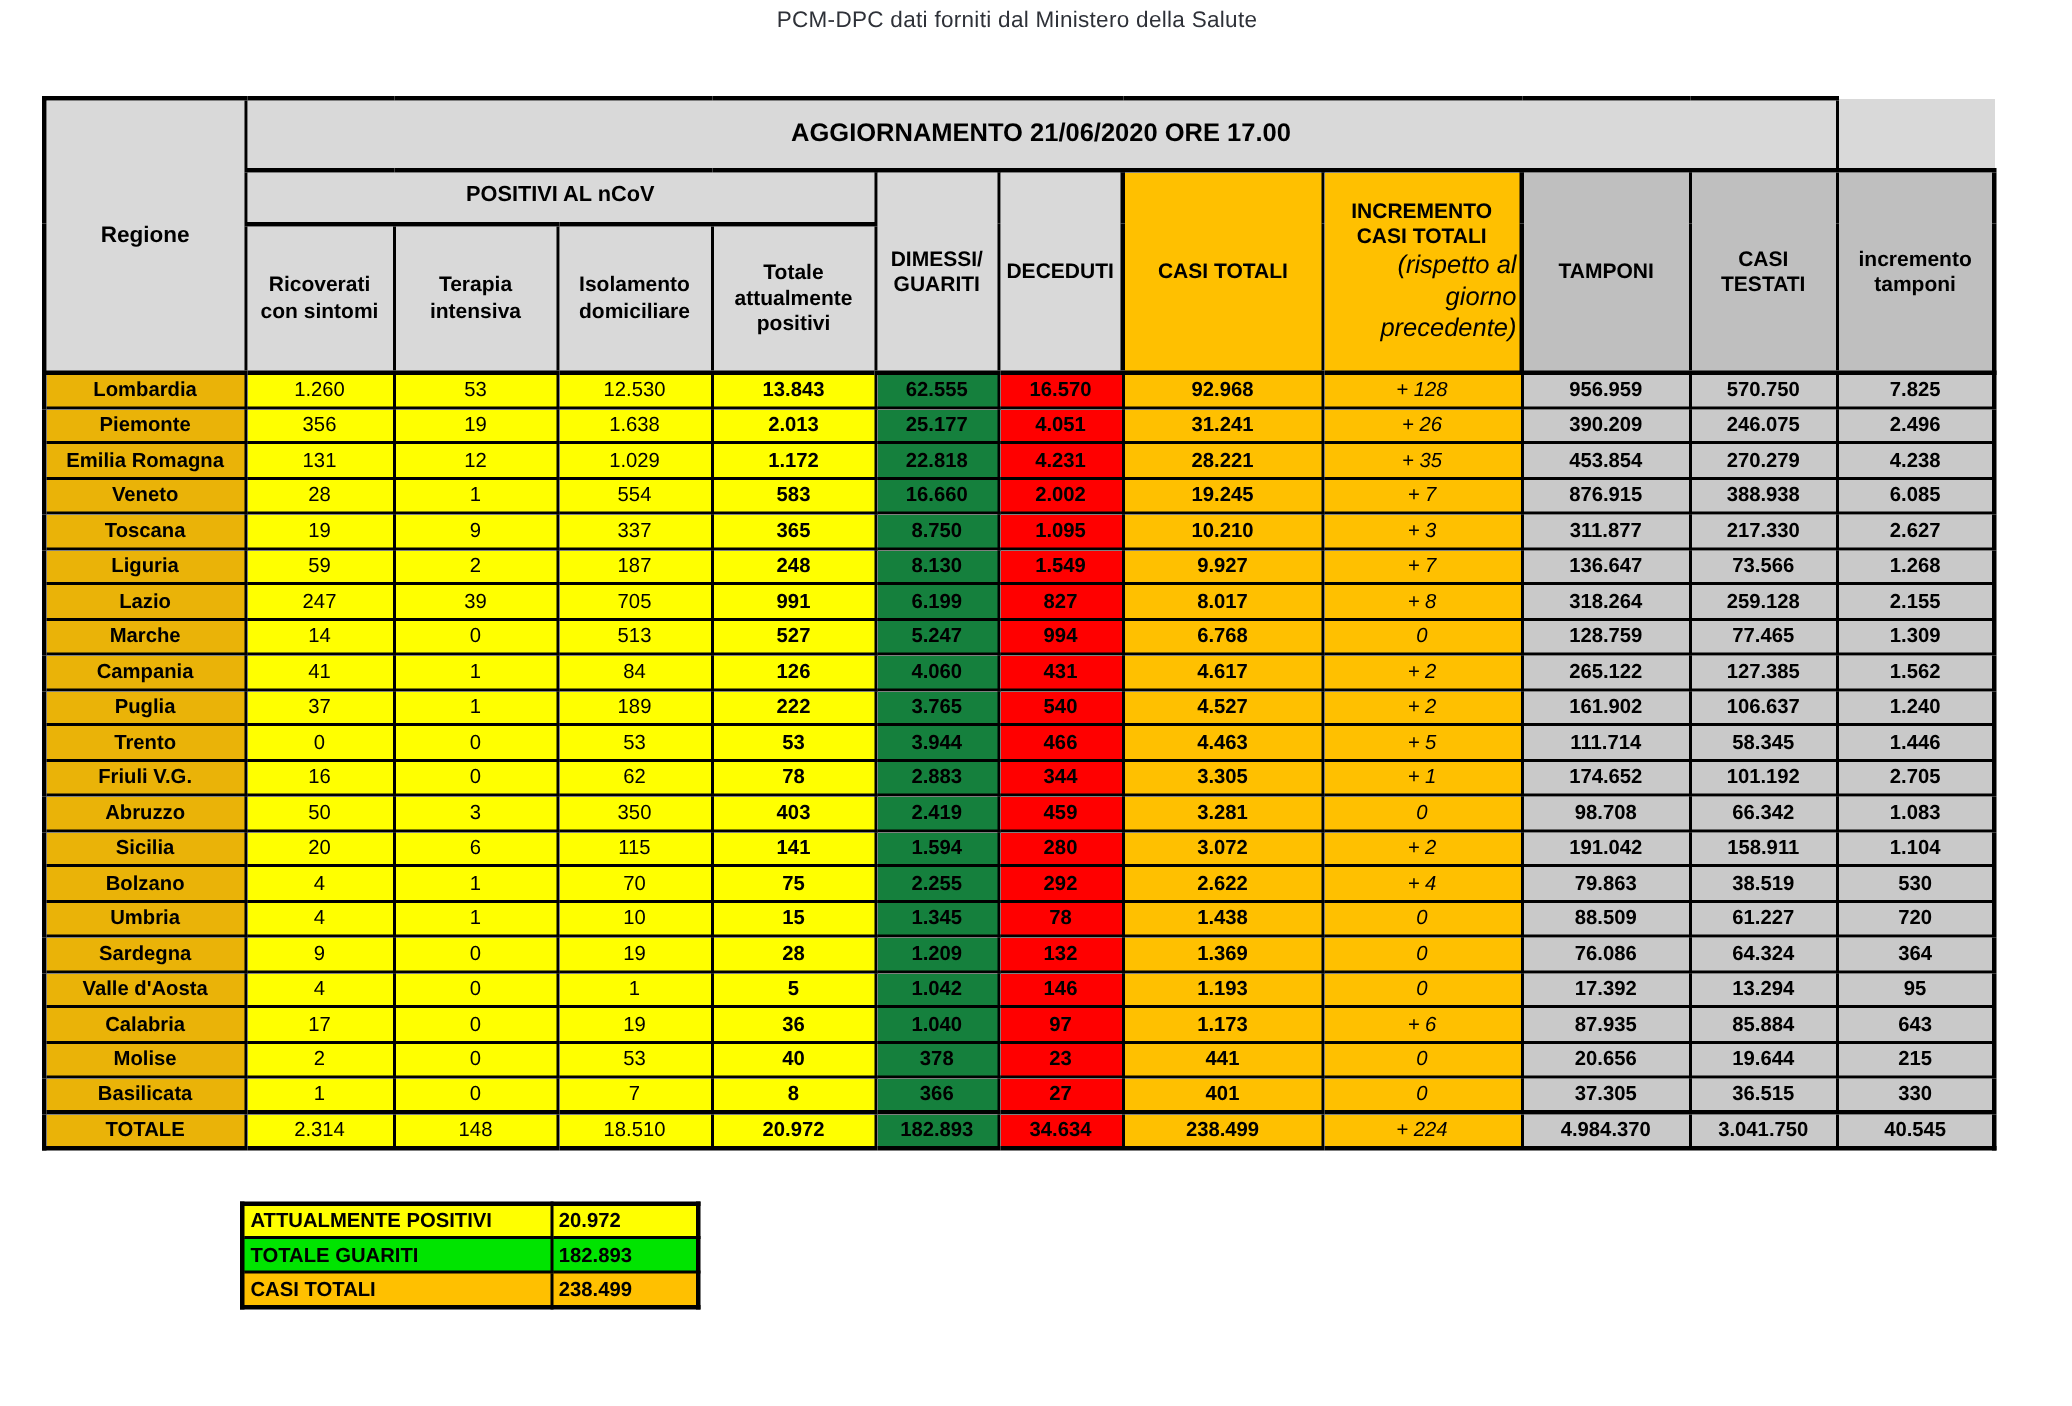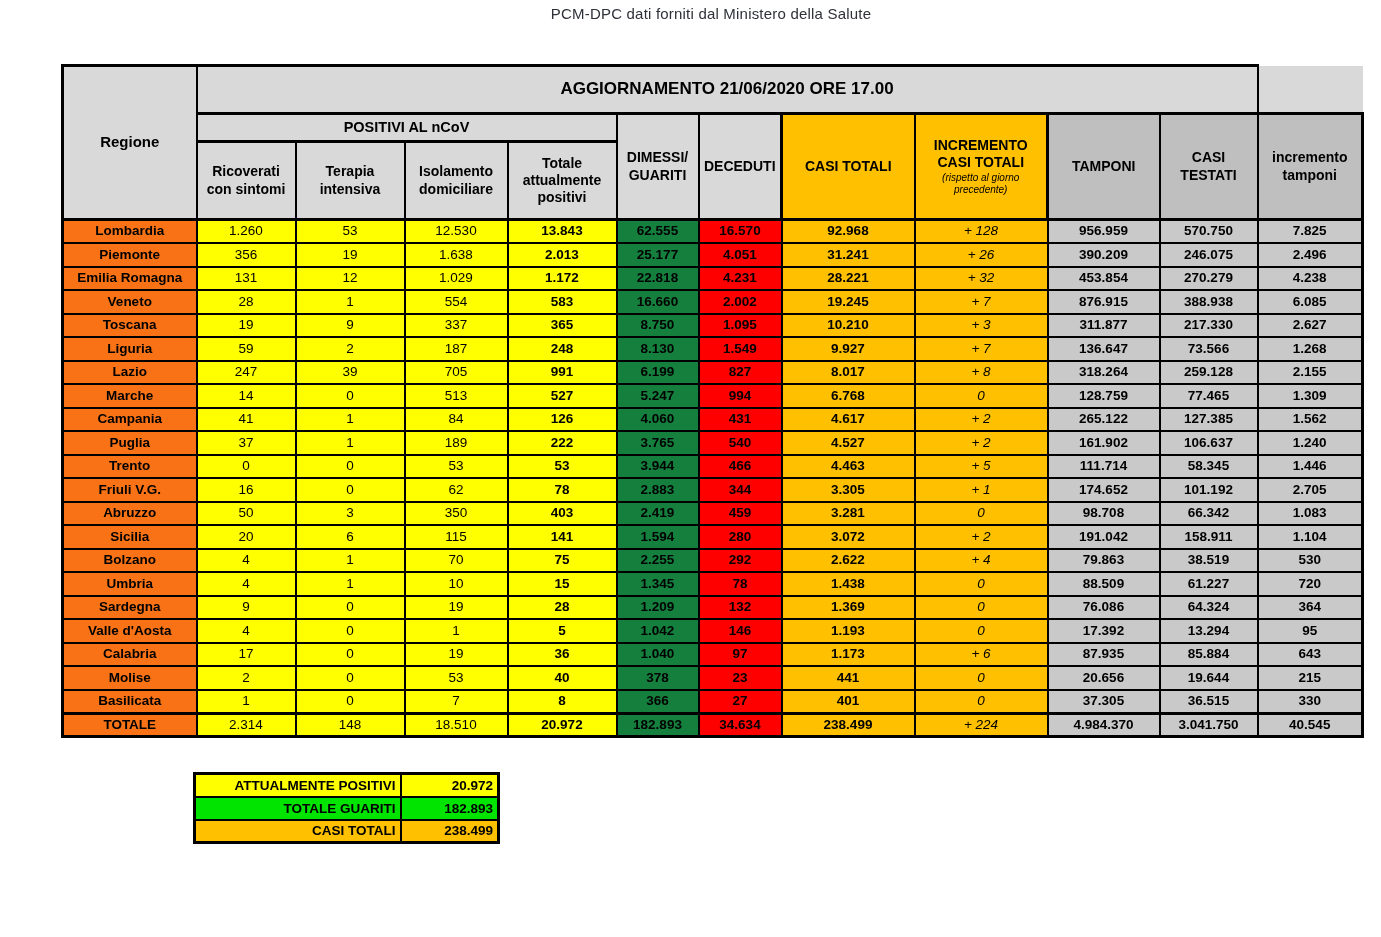--- a/index.html
+++ b/index.html
@@ -1,17 +1,17 @@
 <!DOCTYPE html>
 <html><head>
 <meta charset="utf-8">
 <style>
   * { margin:0; padding:0; box-sizing:border-box; }
   body { background:#ffffff; font-family:"Liberation Sans", sans-serif; color:#000; }
-  .page { width:1381px; height:937px; background:#fff; padding-left:61px; overflow:hidden; }
+  .page { width:1381px; height:937px; background:#fff; padding-left:28px; overflow:hidden; }
 
   .title { margin-top:5px; width:1300px; text-align:center; font-size:15px; color:#2e3138; letter-spacing:.2px; }
 
   table.main { border-collapse:collapse; table-layout:fixed; width:1300px; margin-top:42px; }
   table.main th, table.main td {
     border:2px solid #000; text-align:center; vertical-align:middle;
     padding:0 2px; white-space:pre-line; line-height:1.22; overflow:hidden;
   }
   
   .bt { border-top-width:3px !important; }
@@ -20,37 +20,37 @@
   .br { border-right-width:3px !important; }
 
   .h-light  { background:#d9d9d9; font-weight:bold; font-size:14px; }
   .h-orange { background:#ffc000; font-weight:bold; font-size:14px; }
   .h-dark   { background:#bfbfbf; font-weight:bold; font-size:14px; }
   .update   { font-size:17px; height:48px; }
   .corner   { background:#d9d9d9; border-top:none !important; border-right:none !important; }
   .posgroup { height:28px; font-size:14.5px; }
   .subhdr   { height:78px; }
   .regione-hdr { font-size:15px; }
-  .note { display:block; font-style:italic; font-weight:normal; font-size:10px; margin-top:1px; }
+  .note { display:block; font-style:italic; font-weight:normal; font-size:17px; margin-top:1px;text-align:right; }
 
   table.main tbody td { height:23.5px; font-size:13.5px; }
   tr.total-row td { height:25px; }
   tr.total-row td { border-top-width:3px; border-bottom-width:3px; }
 
-  .c-region  { background:#f97316; font-weight:bold; font-size:14px; }
+  .c-region  { background:#eab308; font-weight:bold; font-size:14px; }
   .c-yellow  { background:#ffff00; }
   .c-green   { background:#15803d; font-weight:bold; }
   .c-red     { background:#ff0000; font-weight:bold; }
   .c-orange  { background:#ffc000; font-weight:bold; }
   .c-orangei { background:#ffc000; font-style:italic; }
   .c-gray    { background:#c9c9c9; font-weight:bold; }
   .bold      { font-weight:bold; }
 
   table.summary { border-collapse:collapse; border:3px solid #000; margin:34px 0 0 132px; table-layout:fixed; }
-  table.summary td { border:2px solid #000; height:23px; text-align:right; font-weight:bold; font-size:13.5px; padding:0 4px; }
+  table.summary td { border:2px solid #000; height:23px; text-align:left; font-weight:bold; font-size:13.5px; padding:0 4px; }
   .s-label { width:206px; }
   .s-value { width:98px; }
   .s-yellow { background:#ffff00; }
   .s-green  { background:#00e400; }
   .s-red    { background:#ff0000; }
   .s-orange { background:#ffc000; }
 </style>
 </head>
 <body>
 
@@ -140,21 +140,21 @@
         </tr>
         <tr>
           <td class="c-region bl">Emilia Romagna</td>
           <td class="c-yellow">131</td>
           <td class="c-yellow">12</td>
           <td class="c-yellow">1.029</td>
           <td class="c-yellow bold">1.172</td>
           <td class="c-green">22.818</td>
           <td class="c-red">4.231</td>
           <td class="c-orange">28.221</td>
-          <td class="c-orangei">+ 32</td>
+          <td class="c-orangei">+ 35</td>
           <td class="c-gray">453.854</td>
           <td class="c-gray">270.279</td>
           <td class="c-gray br">4.238</td>
         </tr>
         <tr>
           <td class="c-region bl">Veneto</td>
           <td class="c-yellow">28</td>
           <td class="c-yellow">1</td>
           <td class="c-yellow">554</td>
           <td class="c-yellow bold">583</td>

